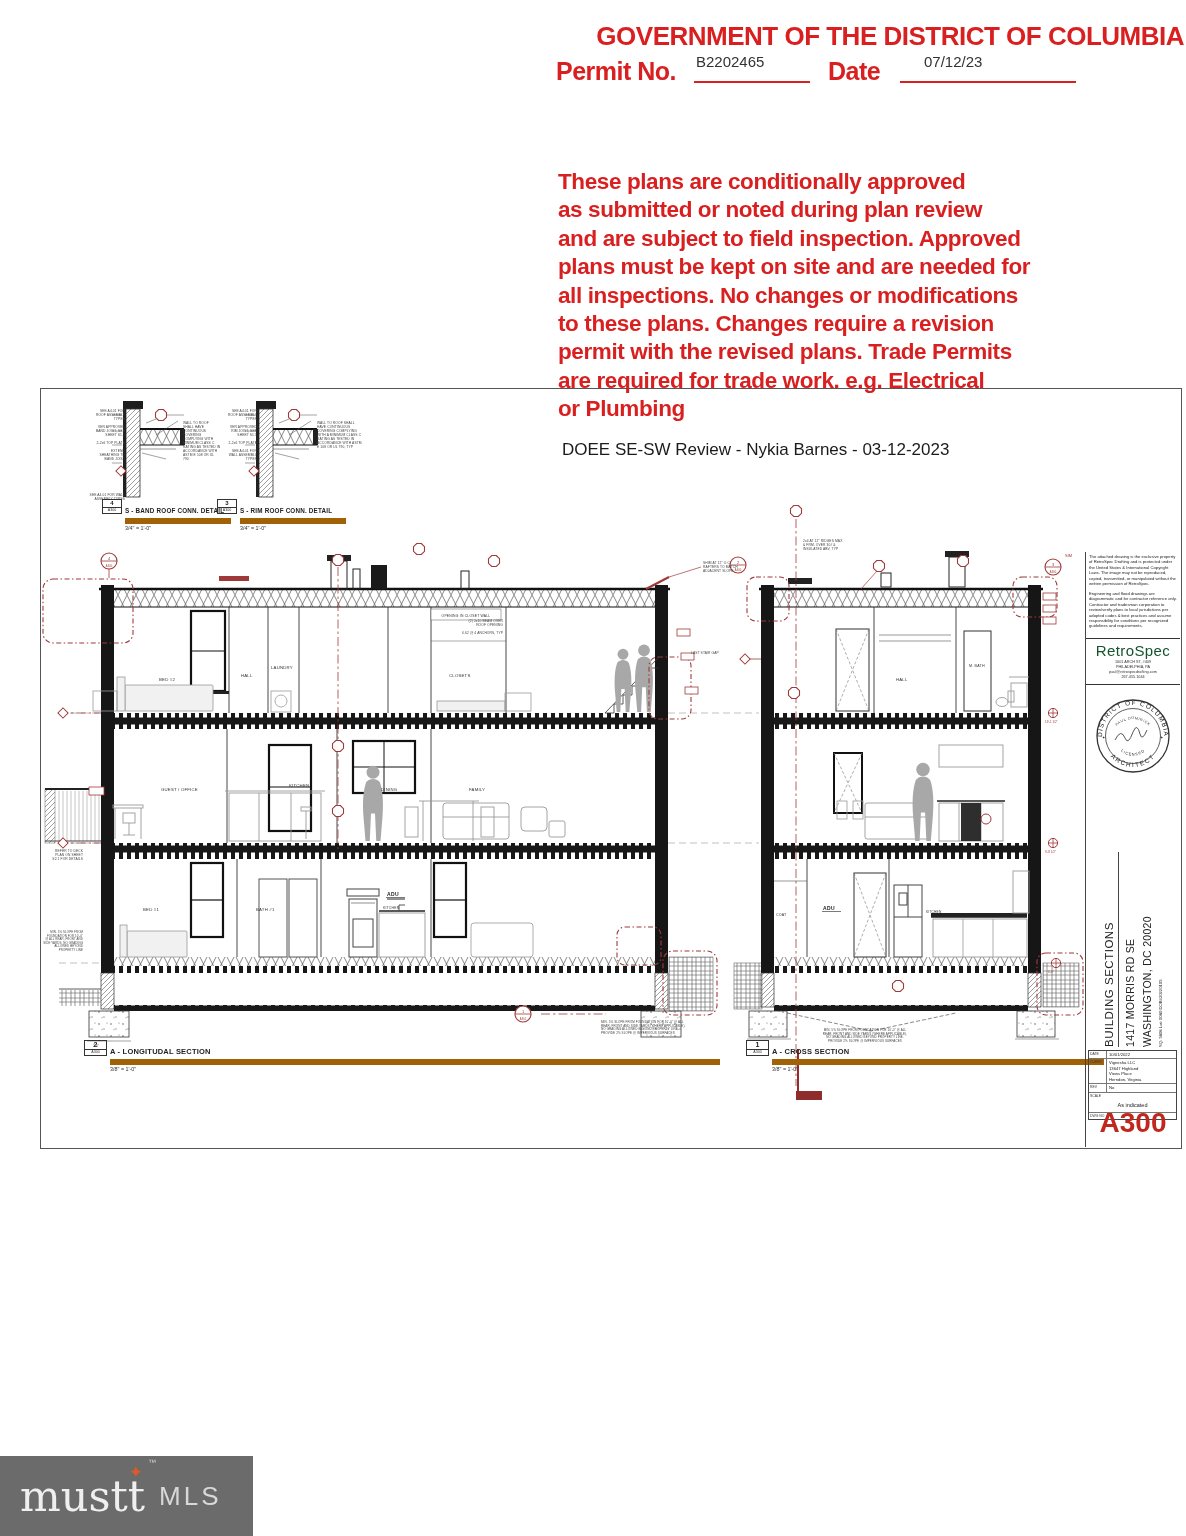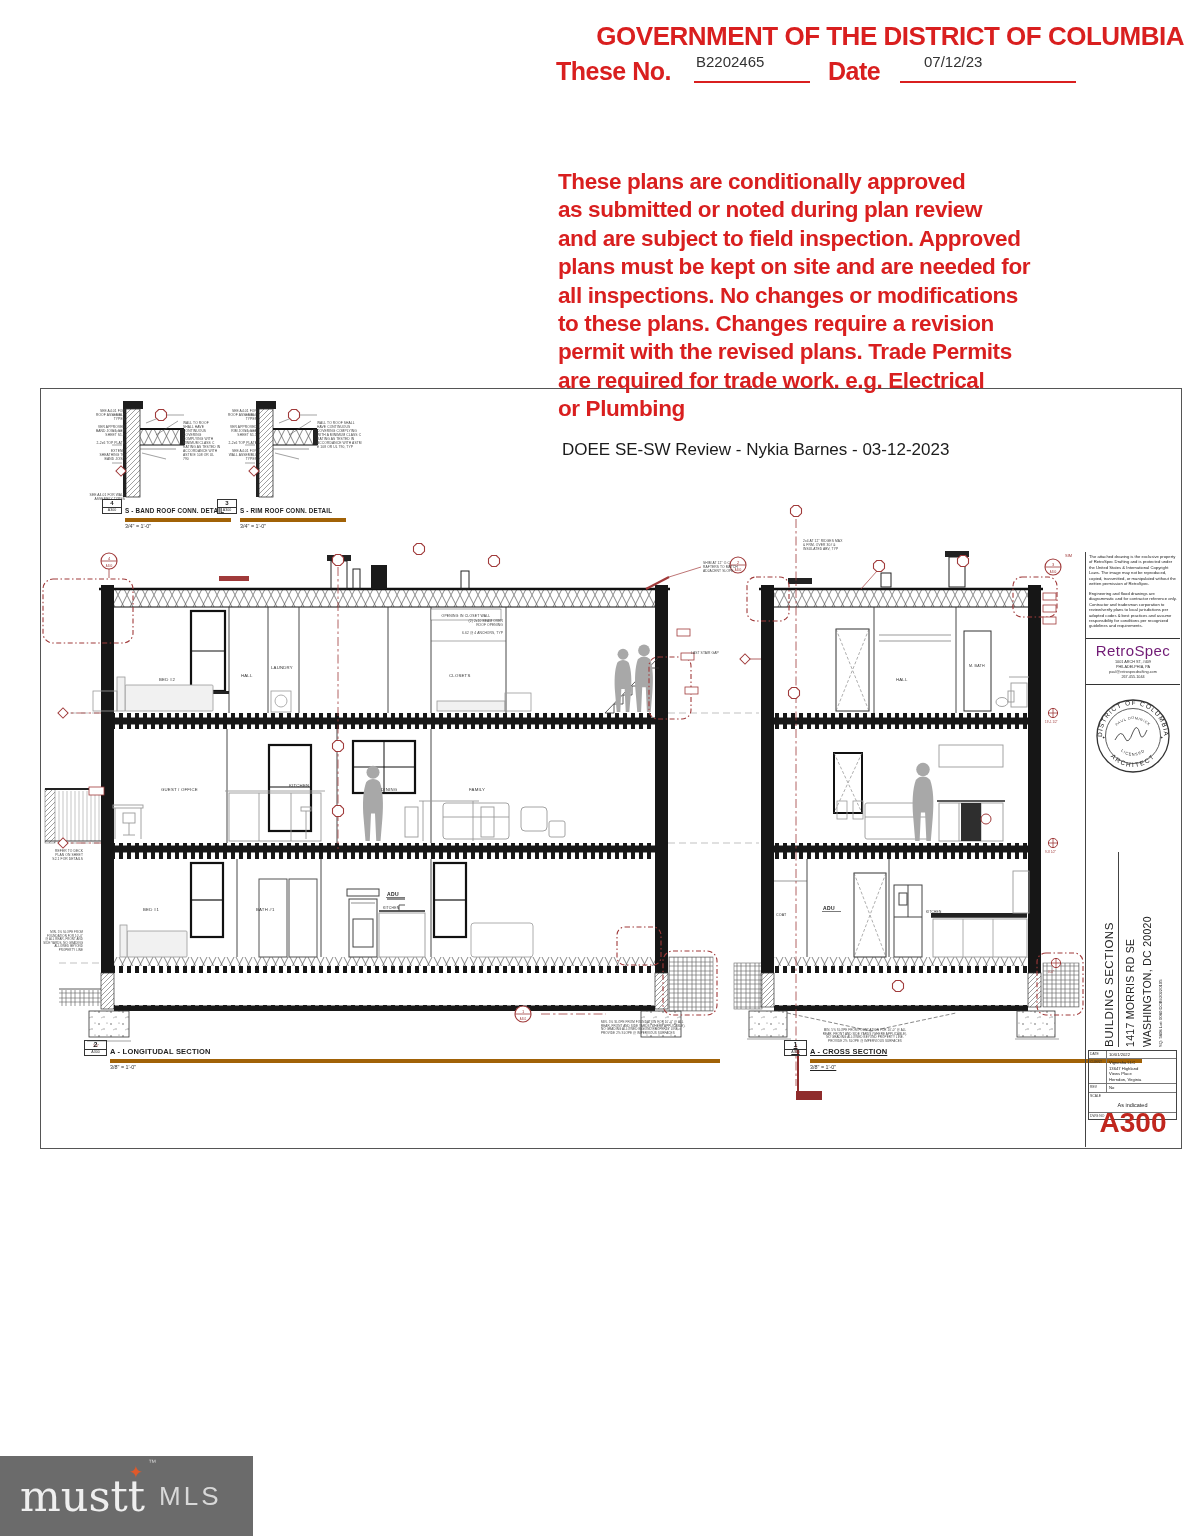--- a/index.html
+++ b/index.html
@@ -21,37 +21,37 @@
   
   .dt,.st{position:absolute;display:flex;align-items:flex-start;gap:3px;}
   .numbox{border:1px solid #333;text-align:center;flex:none;}
   .dt .numbox{width:18px;}
   .st .numbox{width:21px;}
   .numbox .nb-n{display:block;font-weight:bold;border-bottom:1px solid #333;}
   .dt .nb-n{font-size:6px;line-height:7px;}
   .st .nb-n{font-size:7px;line-height:8px;}
   .nb-r{display:block;font-size:3.6px;line-height:5px;color:#333;}
   .dt-title{font-size:6.3px;font-weight:bold;color:#222;letter-spacing:.2px;}
-  .dt-line{border-bottom:4px solid #a16207;padding-bottom:1px;}
+  .dt-line{border-bottom:6px solid #a16207;padding-bottom:1px;}
   .dt .dt-line{width:106px;}
   .st .dt-title{font-size:7.5px;}
   .st1 .dt-line{width:610px;}
   .st2 .dt-line{width:332px;}
   .dt-scale{font-size:5.4px;color:#333;margin-top:1px;}
   
   .n{position:absolute;font-size:3.3px;line-height:1.22;color:#444;white-space:pre-line;letter-spacing:.1px;}
   .n.right{text-align:right;}
   .n.center{text-align:center;}
   
   .tb{position:absolute;left:1044px;top:163px;width:94px;height:595px;border-left:1px solid #444;}
   .tb-disc{position:absolute;top:2px;left:3px;right:3px;font-size:4.2px;line-height:1.3;color:#222;text-align:left;}
   .tb-disc p{margin:0 0 4px 0;}
   .tb-logo{position:absolute;top:86px;left:0;right:0;border-top:1px solid #333;border-bottom:1px solid #333;
            text-align:center;padding:3px 0 3px 0;}
-  .tb-firm{font-size:15px;letter-spacing:.4px;color:#701a75;font-family:"Liberation Sans",sans-serif;}
+  .tb-firm{font-size:15px;letter-spacing:.4px;color:#14532d;font-family:"Liberation Sans",sans-serif;}
   .tb-addr{font-size:3.8px;line-height:1.35;color:#333;white-space:pre-line;margin-top:1px;}
   .tb-seal{position:absolute;top:142px;left:0;right:0;display:flex;justify-content:center;}
   .tb-project{position:absolute;top:300px;left:0;right:0;height:195px;display:flex;flex-direction:row;
               justify-content:center;gap:5px;}
   .tb-project span{writing-mode:vertical-rl;transform:rotate(180deg);color:#222;}
   .tb-proj-title{font-size:11.5px;letter-spacing:.5px;border-left:1px solid #444;padding-left:3px;}
   .tb-proj-a1,.tb-proj-a2{font-size:10.5px;letter-spacing:.3px;}
   .tb-proj-a3{font-size:4.2px;color:#555;}
   .tb-info{position:absolute;top:498px;left:2px;right:3px;border:1px solid #444;font-size:4.2px;}
   .tb-row{display:flex;border-bottom:1px solid #777;}
@@ -77,21 +77,21 @@
   text.lvl{font-family:"Liberation Sans",sans-serif;font-size:3px;fill:#a03a3a;}
 </style>
 </head>
 <body>
 
 <div class="page">
 
   <div class="stamp">
     <div class="stamp-line">GOVERNMENT OF THE DISTRICT OF COLUMBIA</div>
     <div class="permit-row">
-      <span class="p-label" style="left:0;">These No.</span>
+      <span class="p-label" style="left:0;">Permit No.</span>
       <span class="p-val" style="left:140px;">B2202465</span>
       <span class="p-line" style="left:138px;width:116px;"></span>
       <span class="p-label" style="left:272px;">Date</span>
       <span class="p-val" style="left:368px;">07/12/23</span>
       <span class="p-line" style="left:344px;width:176px;"></span>
     </div>
   </div>
   <div class="conditions">These plans are conditionally approved
 as submitted or noted during plan review
 and are subject to field inspection. Approved
@@ -563,21 +563,21 @@
     <div class="st st1" style="left:43px;top:651px;">
       <div class="numbox">
         <span class="nb-n">2</span>
           <span class="nb-r">A300</span>
       </div>
       <div>
         <div class="dt-line"><span class="dt-title">A - LONGITUDAL SECTION</span></div>
         <div class="dt-scale">3/8" = 1'-0"</div>
       </div>
     </div>
-    <div class="st st2" style="left:743px;top:651px;text-decoration:underline;">
+    <div class="st st2" style="left:705px;top:651px;">
       <div class="numbox">
         <span class="nb-n">1</span>
           <span class="nb-r">A300</span>
       </div>
       <div>
         <div class="dt-line"><span class="dt-title">A - CROSS SECTION</span></div>
         <div class="dt-scale">3/8" = 1'-0"</div>
       </div>
     </div>
 

